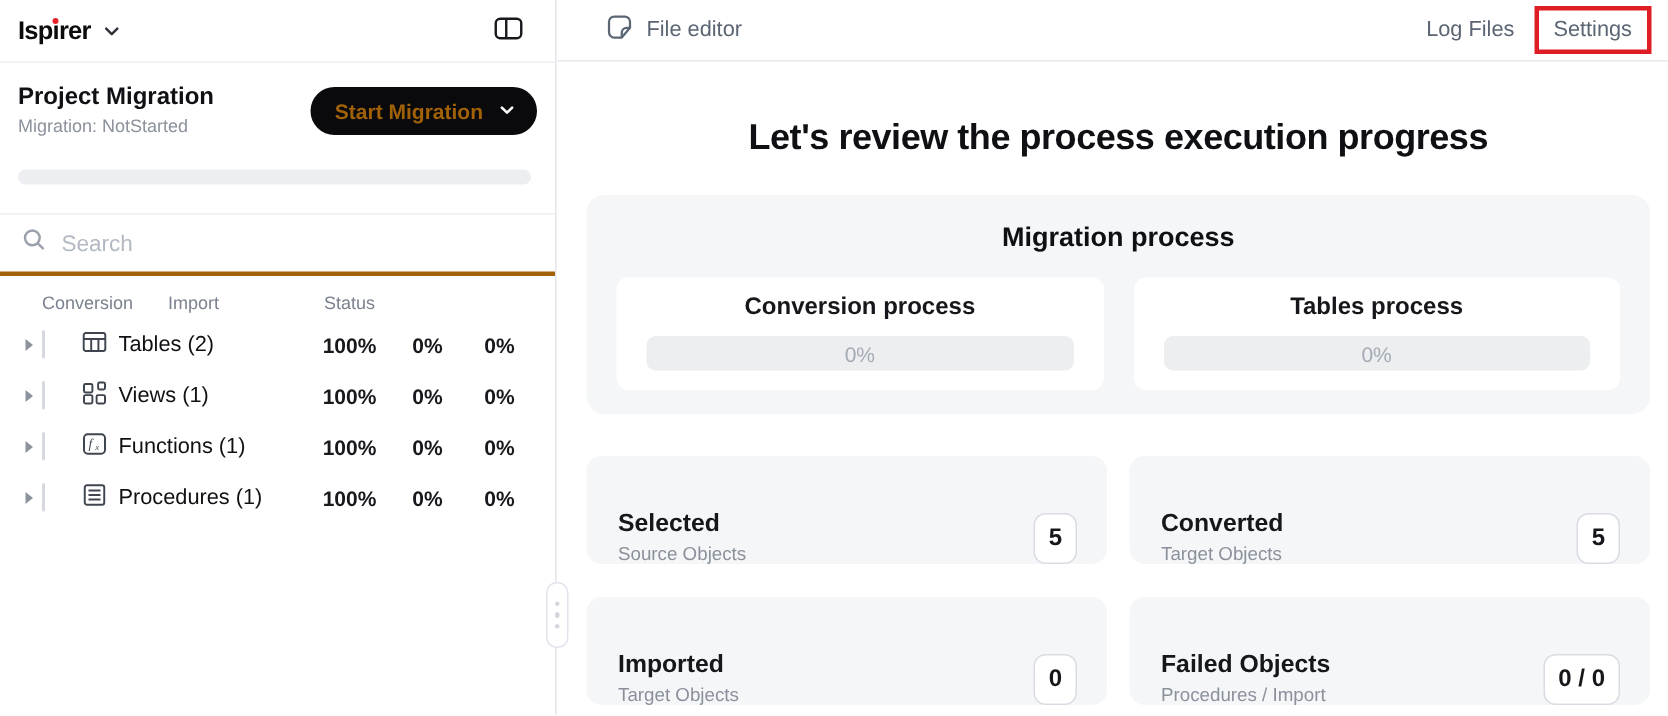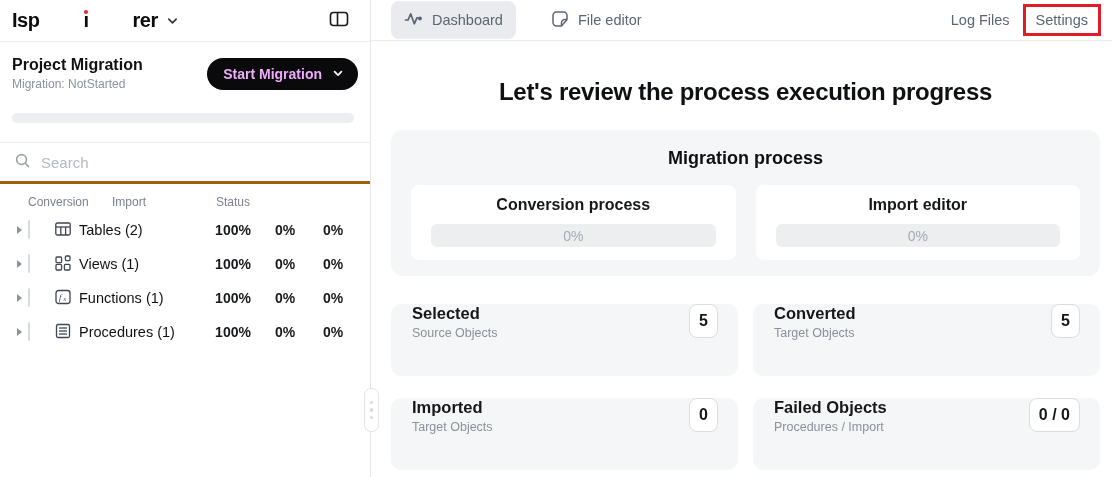--- a/index.html
+++ b/index.html
@@ -5,31 +5,31 @@
   * { margin:0; padding:0; box-sizing:border-box; }
   html,body { width:1112px; height:477px; overflow:hidden; background:#fff;
     font-family:"Liberation Sans", sans-serif; color:#15171a; }
   .app { display:flex; width:1112px; height:477px; position:relative; }
 
   
   .sidebar { width:371px; min-width:371px; border-right:1px solid #e3e5ea; background:#fff; }
   .sidebar-header { height:42px; display:flex; align-items:center; justify-content:space-between;
     padding:0 18px 0 12px; border-bottom:1px solid #eceef1; }
   .logo-wrap { display:flex; align-items:center; gap:8px; cursor:pointer; }
-  .logo { font-size:20px; font-weight:700; letter-spacing:-0.5px; color:#0b0b0d; display:flex;gap:44px; }
+  .logo { font-size:17px; font-weight:700; letter-spacing:-0.5px; color:#0b0b0d; display:flex; }
   .logo .dotless { position:relative; }
   .logo .dotless::after { content:""; position:absolute; width:4px; height:4px; border-radius:50%;
     background:#e8252a; top:1px; left:50%; transform:translateX(-50%); }
   .logo-chevron svg { display:block; }
   .panel-toggle { background:none; border:none; cursor:pointer; display:flex; padding:2px; }
 
   .project-block { display:flex; justify-content:space-between; align-items:flex-start; padding:14px 12px 0 12px; }
   .project-title { font-size:16px; font-weight:700; color:#101114; }
   .project-status { font-size:12px; color:#8b929c; margin-top:3px; }
-  .start-btn { display:flex; align-items:center; gap:10px; background:#0a0a0c; color:#f0abfc;
+  .start-btn { display:flex; align-items:center; gap:10px; background:#0a0a0c; color:#a16207;
     border:none; border-radius:16px; height:32px; padding:0 14px 0 16px; font-size:14px;
     font-weight:700; font-family:"Liberation Sans",sans-serif; cursor:pointer; margin-top:2px; }
 
   .progress-track { margin:22px 16px 0 12px; height:10px; border-radius:5px; background:#eceef2; }
   .progress-fill { height:100%; width:0%; border-radius:5px; background:#c4c9d2; }
 
   .search-row { margin-top:19px; height:42px; display:flex; align-items:center; gap:10px;
     padding:0 14px; border-top:1px solid #eceef1; border-bottom:3px solid #a16207; }
   .search-row input { border:none; outline:none; flex:1; font-size:15px; color:#101114;
     font-family:"Liberation Sans",sans-serif; background:transparent; }
@@ -72,21 +72,21 @@
 
   .migration-card { background:#f5f6f8; border-radius:12px; padding:16px 20px 16px 20px; }
   .migration-title { text-align:center; font-size:18px; font-weight:700; color:#0f1013; margin:2px 0 16px 0; }
   .proc-row { display:flex; gap:20px; }
   .proc-card { flex:1; background:#fff; border-radius:8px; padding:11px 20px 13px 20px; }
   .proc-title { text-align:center; font-size:16px; font-weight:700; color:#15171a; margin-bottom:10px; }
   .proc-bar { height:23px; background:#eceef0; border-radius:6px; display:flex; align-items:center;
     justify-content:center; font-size:14px; font-weight:500; color:#a4abb5; }
 
   .stats-grid { display:grid; grid-template-columns:1fr 1fr; column-gap:15px; row-gap:22px; margin-top:28px; }
-  .stat-card { background:#f5f6f8; border-radius:10px; height:72px; display:flex; align-items:flex-start;
+  .stat-card { background:#f5f6f8; border-radius:10px; height:72px; display:flex; align-items:flex-end;
     justify-content:space-between; padding:0 20px 0 21px;gap:28px; }
   .stat-title { font-size:16.5px; font-weight:700; color:#15171a; }
   .stat-sub { font-size:12.5px; color:#8a919b; margin-top:3px; }
   .stat-badge { background:#fff; border:1px solid #d9dde3; border-radius:8px; min-width:28px;
     padding:7px 9px; text-align:center; font-size:16px; font-weight:700; color:#15171a; white-space:nowrap; }
 </style>
 </head>
 <body>
 
 <div class="app">
@@ -231,29 +231,20 @@
 
   <div class="divider-handle">
       <i></i>
       <i></i>
       <i></i>
     </div>
 
   <main class="main">
     <header class="topbar">
       <div class="tabs">
-        <div class="tab active">
-          <span>
-            <svg width="19" height="19" viewBox="0 0 19 19" fill="none" stroke="#5b6573" stroke-width="1.7" stroke-linecap="round" stroke-linejoin="round">
-                <path d="M1.5 11 h2.6 l2.6 -6.2 l3.6 10 l2.6 -6 h1.6"></path>
-                <circle cx="16" cy="9.5" r="1.9" fill="#5b6573" stroke="none"></circle>
-              </svg>
-          </span>
-          <span>Dashboard</span>
-        </div>
         <div class="tab">
           <span>
             <svg width="18" height="18" viewBox="0 0 18 18" fill="none" stroke="#5b6573" stroke-width="1.5" stroke-linejoin="round">
                 <path d="M16 9.5 V5.5 C16 3.6 14.4 2 12.5 2 H5.5 C3.6 2 2 3.6 2 5.5 v7 C2 14.4 3.6 16 5.5 16 h5 L16 9.5 Z"></path>
                 <path d="M10.5 16 v-3.2 c0 -1.8 1.5 -3.3 3.3 -3.3 H16"></path>
               </svg>
           </span>
           <span>File editor</span>
         </div>
       </div>
@@ -269,21 +260,21 @@
       <div class="migration-card">
         <div class="migration-title">Migration process</div>
         <div class="proc-row">
           <div class="proc-card">
             <div class="proc-title">Conversion process</div>
             <div class="proc-bar">
                 <span>0%</span>
               </div>
           </div>
           <div class="proc-card">
-            <div class="proc-title">Import editor</div>
+            <div class="proc-title">Tables process</div>
             <div class="proc-bar">
                 <span>0%</span>
               </div>
           </div>
         </div>
       </div>
 
       <div class="stats-grid">
         <div class="stat-card">
           <div>

